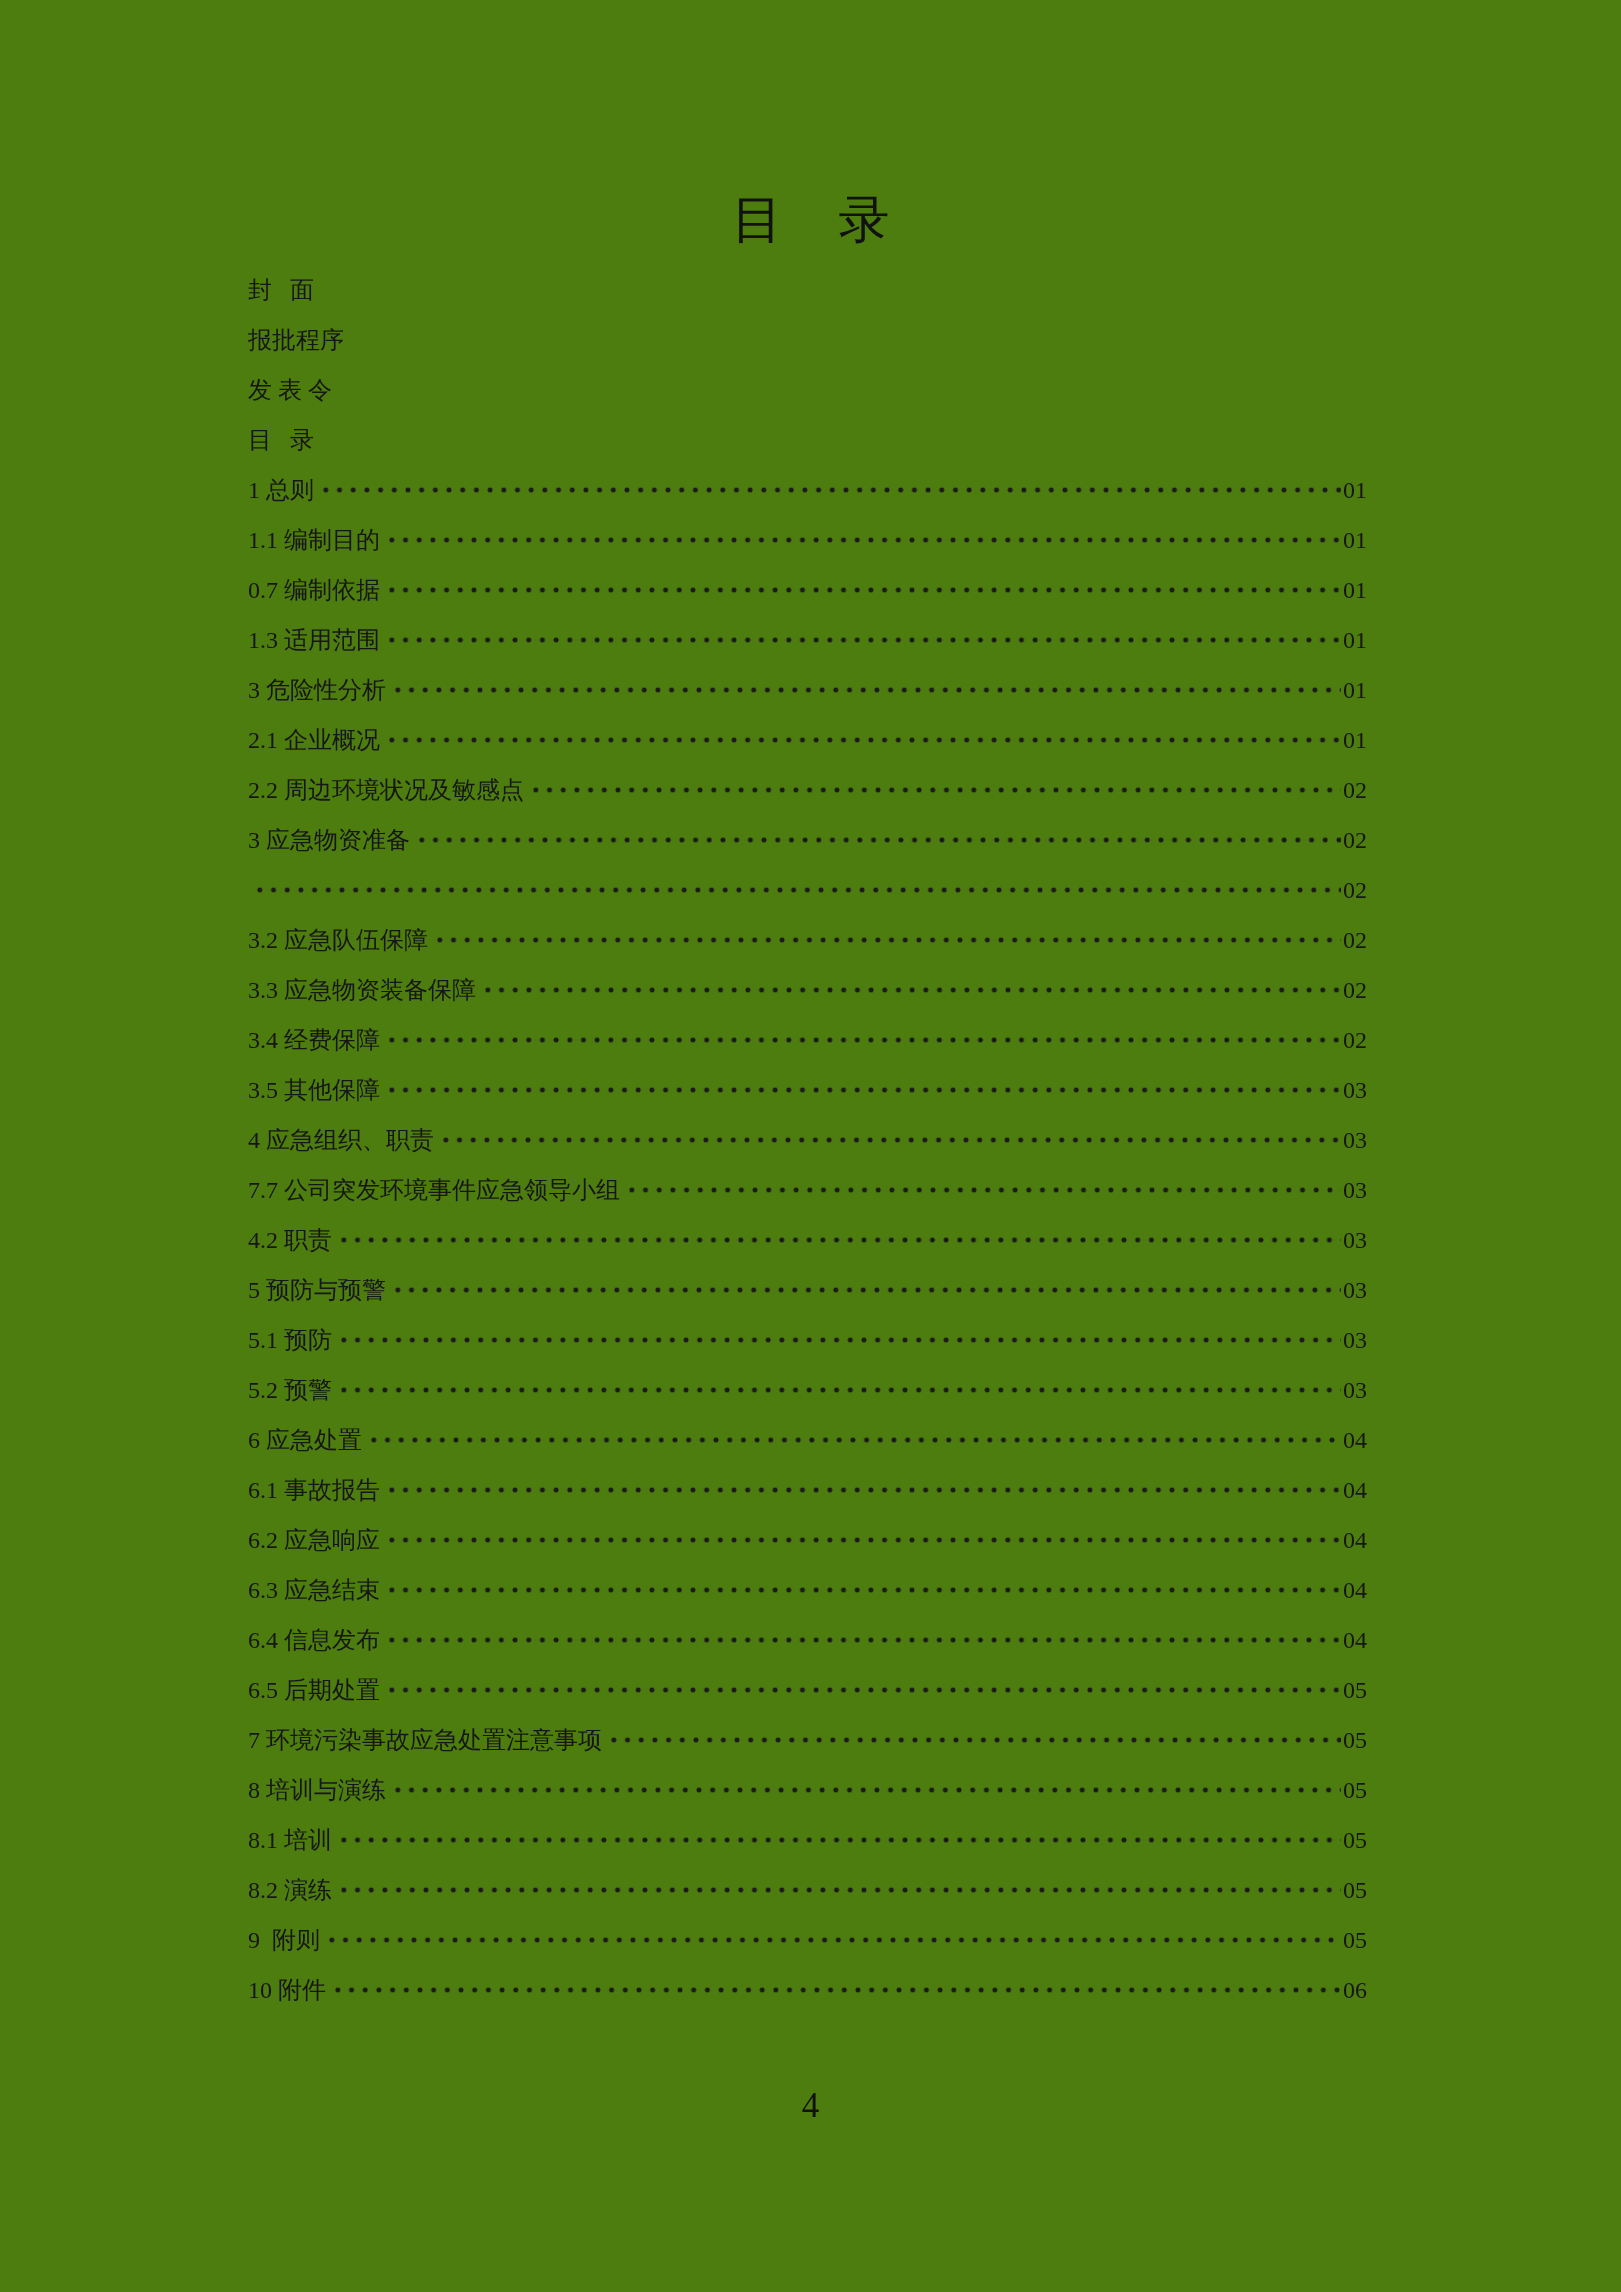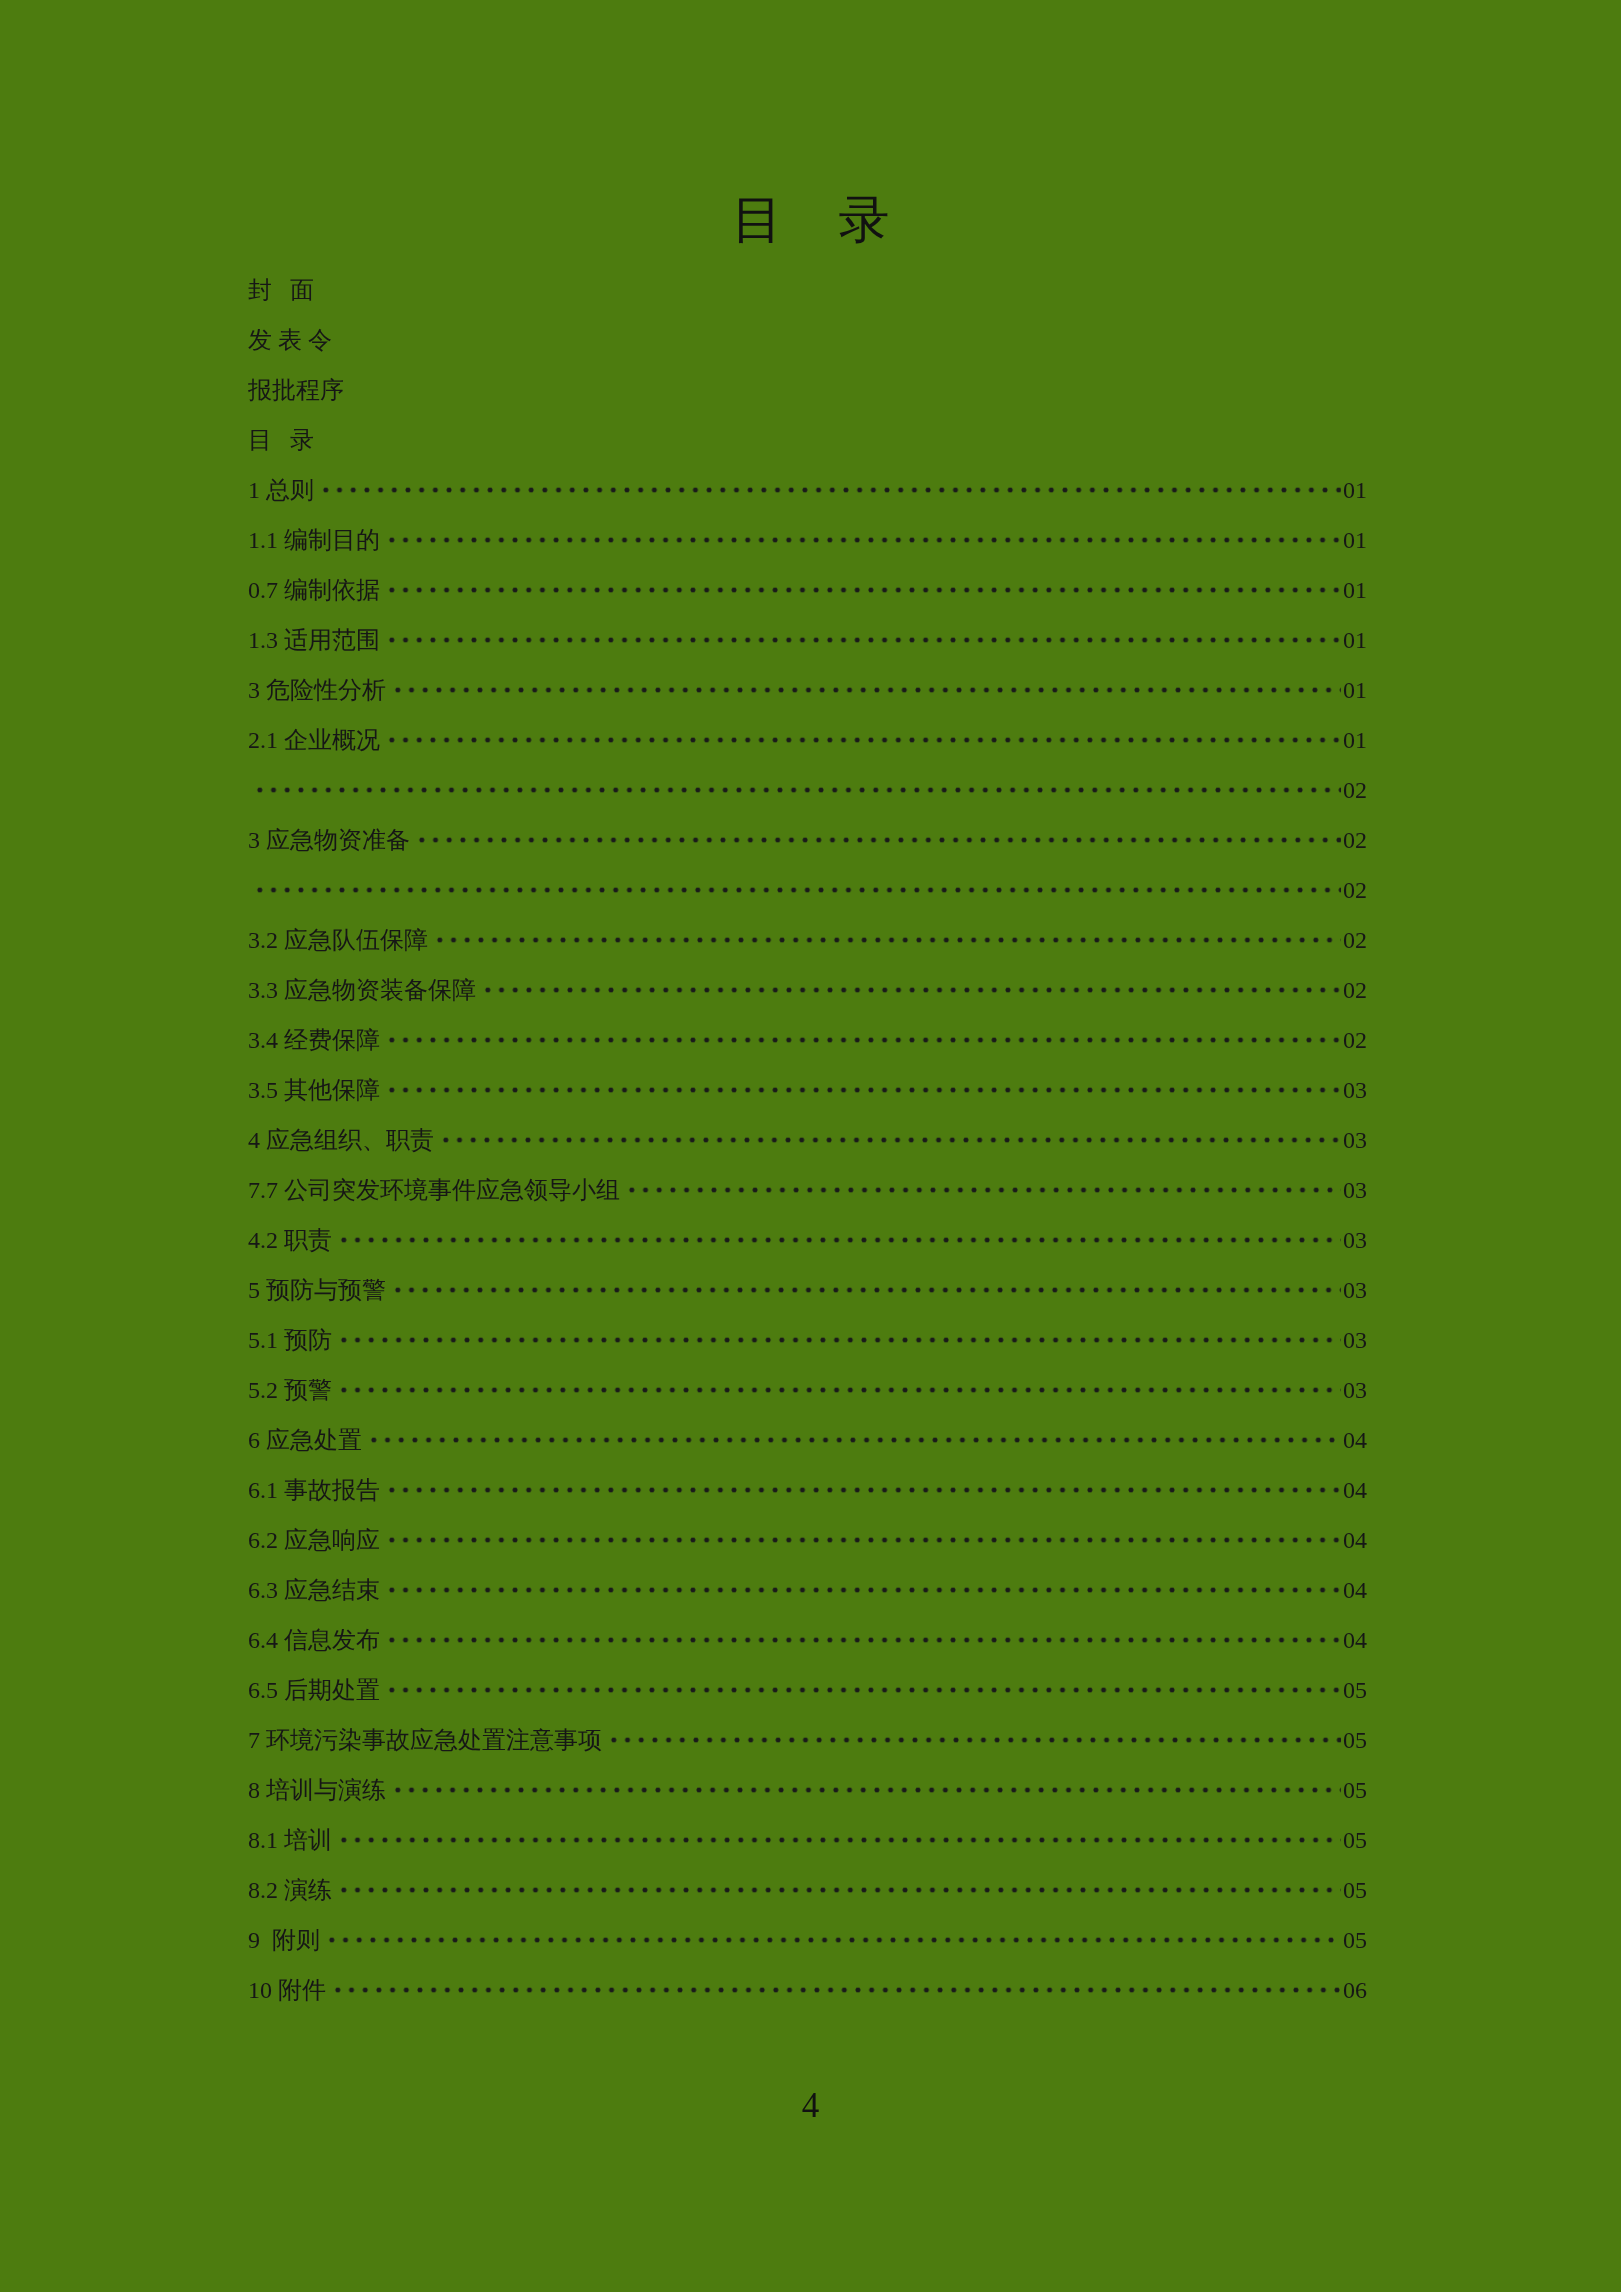--- a/index.html
+++ b/index.html
@@ -78,28 +78,28 @@
 
 <div class="page">
   <div class="doc-title">目 录</div>
 
   <div class="toc" id="toc">
   <div class="row front">
     <span class="label">封   面</span>
   </div>
 
   <div class="row front">
+    <span class="label">报批程序</span>
+  </div>
+
+  <div class="row front">
     <span class="label">发 表 令</span>
   </div>
 
   <div class="row front">
-    <span class="label">报批程序</span>
-  </div>
-
-  <div class="row front">
     <span class="label">目   录</span>
   </div>
 
   <div class="row entry">
     <span class="label">1 总则</span>
     <span class="leader"></span>
     <span class="pagenum">01</span>
   </div>
 
   <div class="row entry">
@@ -126,20 +126,21 @@
     <span class="pagenum">01</span>
   </div>
 
   <div class="row entry">
     <span class="label">2.1 企业概况</span>
     <span class="leader"></span>
     <span class="pagenum">01</span>
   </div>
 
   <div class="row entry">
+    <span class="label">2.2 周边环境状况及敏感点</span>
     <span class="leader"></span>
     <span class="pagenum">02</span>
   </div>
 
   <div class="row entry">
     <span class="label">3 应急物资准备</span>
     <span class="leader"></span>
     <span class="pagenum">02</span>
   </div>
 

